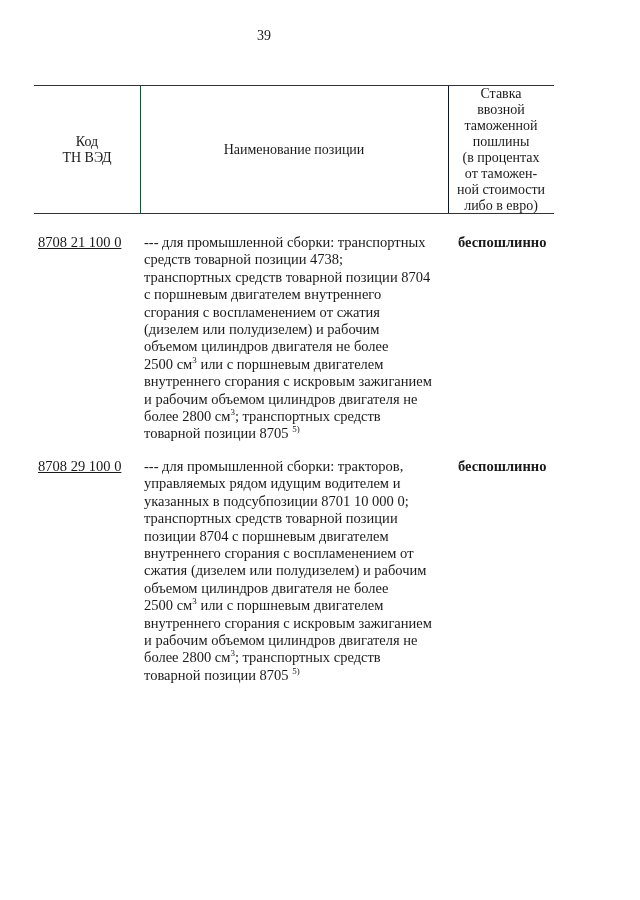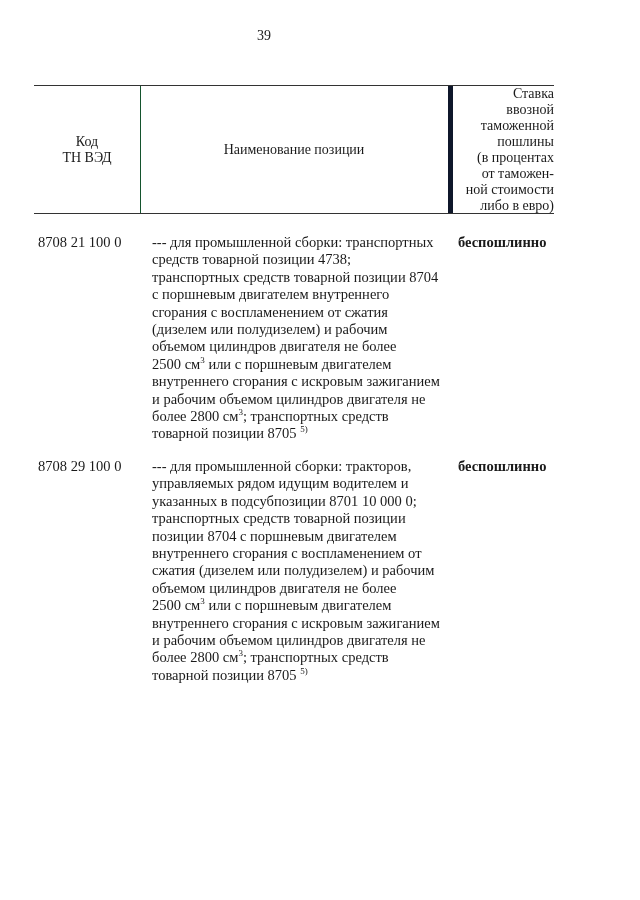--- a/index.html
+++ b/index.html
@@ -16,32 +16,32 @@
     position: absolute; left: 34px; top: 85px; width: 520px; height: 129px;
     border-top: 1px solid #333; border-bottom: 1px solid #333;
     box-sizing: border-box;
   }
   .hcell {
     position: absolute; top: 0; bottom: 0;
     display: flex; align-items: center; justify-content: center;
     text-align: center; font-size: 14px; line-height: 16px;
   }
   .hcell.code { left: 0; width: 106px; border-right: 1px solid #14532d; }
-  .hcell.name { left: 106px; width: 308px; border-right: 5px solid #0f172a; }
-  .hcell.rate { left: 414px; width: 106px; flex-direction: column; align-items: flex-end; }
+  .hcell.name { left: 106px; width: 308px; border-right: 1px solid #0f172a; }
+  .hcell.rate { left: 414px; width: 106px; flex-direction: column; }
   .hline { display: block; white-space: nowrap; }
   .row {
     position: absolute; left: 34px; width: 530px;
     font-size: 14.5px; line-height: 17.4px;
   }
   .row .code {
-    position: absolute; left: 4px; top: 0; white-space: nowrap;
+    position: absolute; left: 4px; top: 0; white-space: nowrap; text-decoration: underline;
   }
   .row .desc {
-    position: absolute; left: 110px; top: 0; width: 305px; margin-left: 8px;
+    position: absolute; left: 110px; top: 0; width: 305px;
   }
   .row .desc span.line { display: block; white-space: nowrap; }
   .row .rate {
     position: absolute; left: 424px; top: 0; white-space: nowrap; font-weight: bold;
   }
   sup { font-size: 9px; line-height: 0; vertical-align: 6px; }
 </style>
 </head>
 <body>
 

